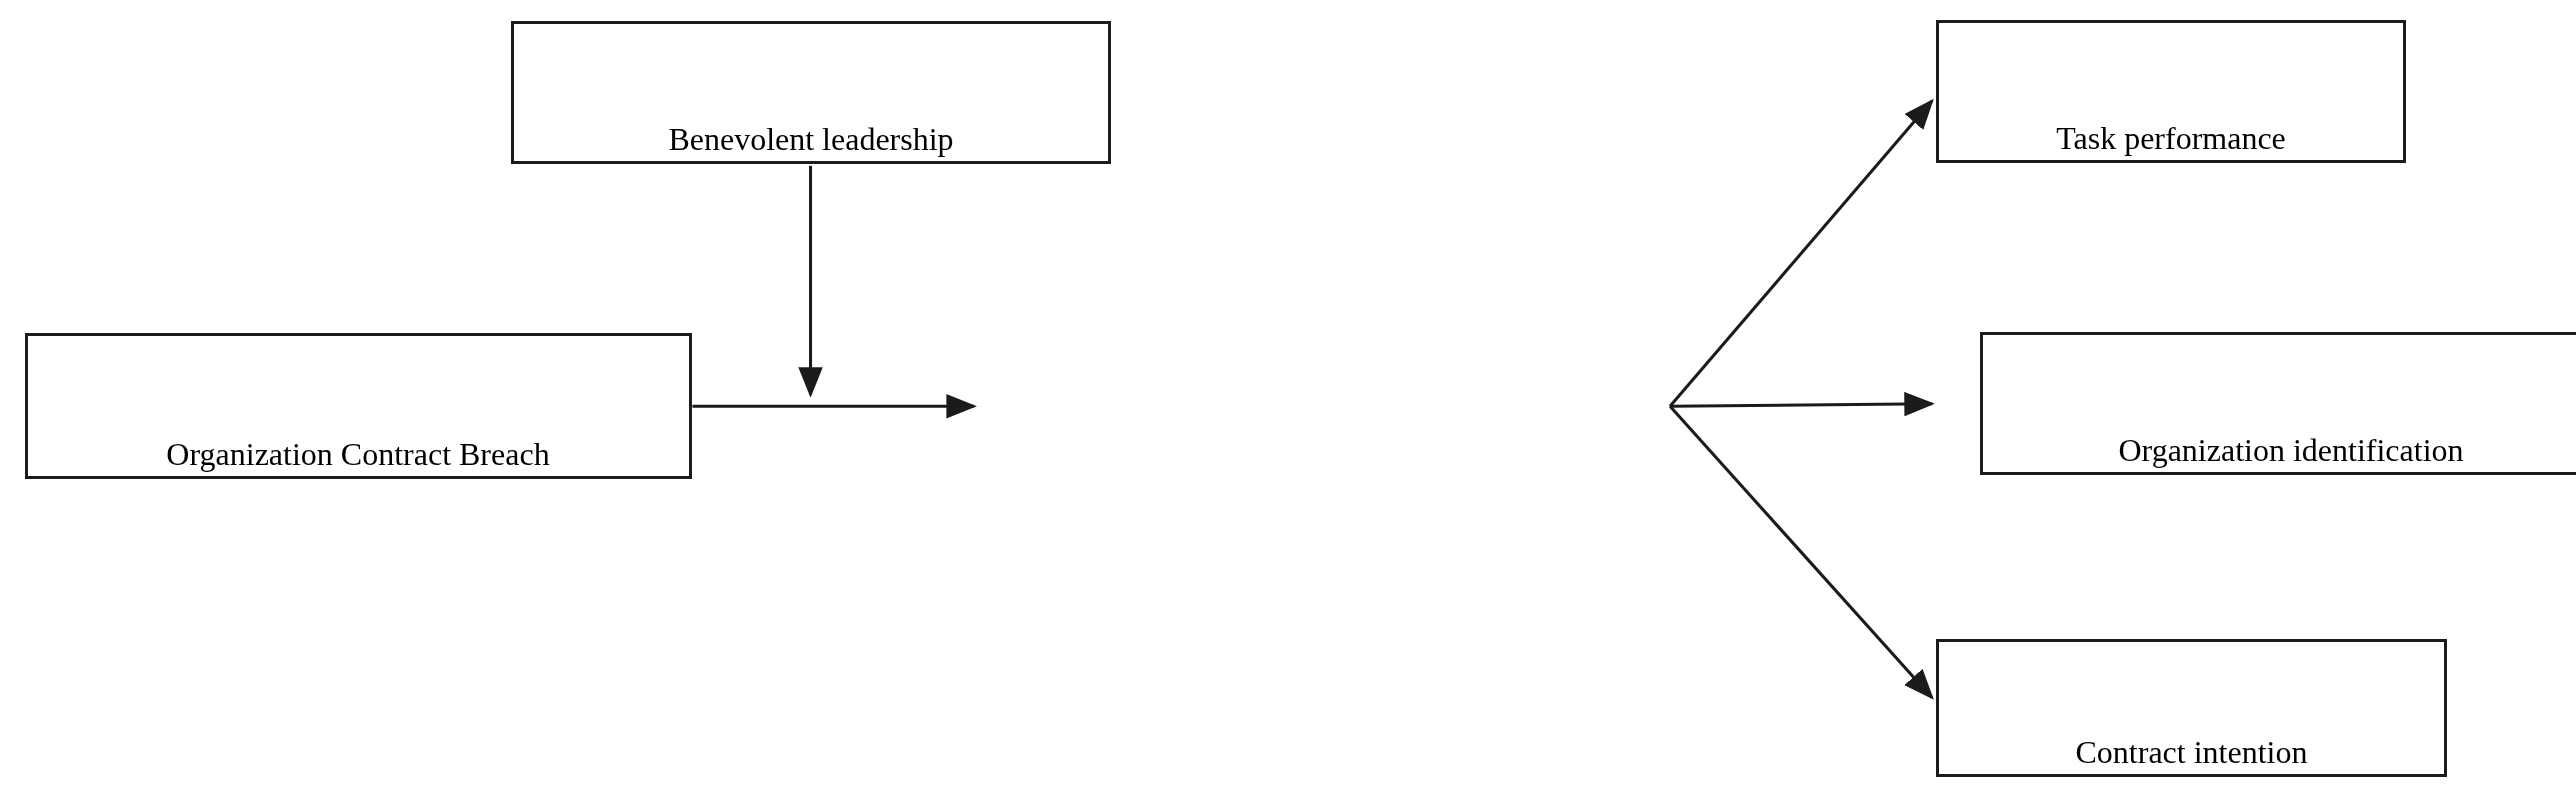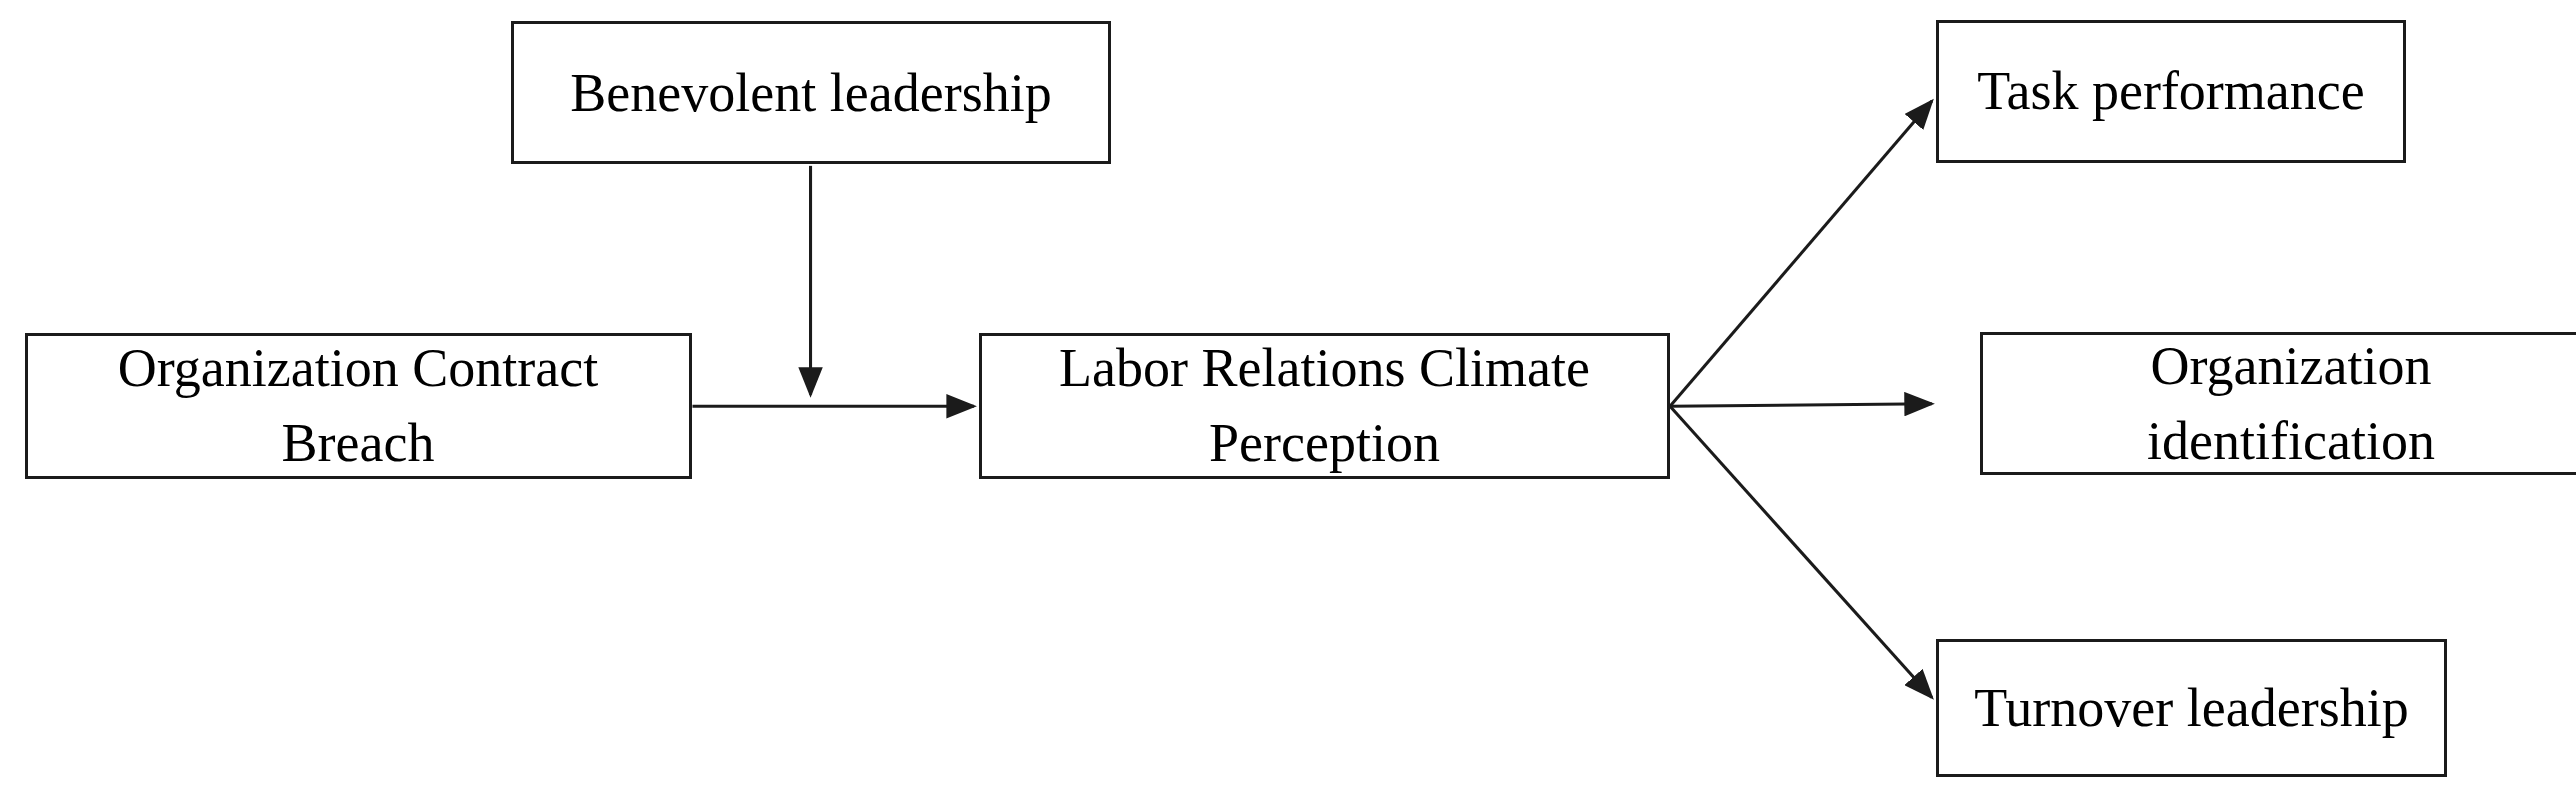--- a/index.html
+++ b/index.html
@@ -27,24 +27,24 @@
     stroke: #1b1b1b;
     stroke-width: 5;
     fill: none;
   }
   .node {
     position: absolute;
     box-sizing: border-box;
     border: 3.1px solid #1b1b1b;
     background: #ffffff;
     display: flex;
-    align-items: center;
+    align-items: flex-end;
     justify-content: center;
     text-align: center;
-    font-size: 54px;
+    font-size: 32px;
     line-height: 1.38;
     padding: 0 18.4px;
   }
   
   .node-benevolent   { left: 511px;  top: 21.4px;   width: 600px;  height: 143px; }
   .node-pcb          { left: 24.5px;   top: 333px;  width: 667px; height: 146px; }
   .node-lrcp         { left: 979px; top: 333px;  width: 691px; height: 146px; }
   .node-task         { left: 1936px; top: 20px;   width: 470px;  height: 143px; }
   .node-org          { left: 1980px; top: 332px;  width: 622px; height: 143px; }
   .node-turnover     { left: 1936px; top: 639px; width: 511px;  height: 138px; }
@@ -73,30 +73,27 @@
   </svg>
 
   <div class="node node-benevolent">
     <span>Benevolent leadership</span>
   </div>
 
   <div class="node node-pcb">
     <span>Organization Contract Breach</span>
   </div>
 
-  <div class="node node-lrcp">
-    <span>Labor Relations Climate Perception</span>
-  </div>
 
   <div class="node node-task">
     <span>Task performance</span>
   </div>
 
   <div class="node node-org">
     <span>Organization identification</span>
   </div>
 
   <div class="node node-turnover">
-    <span>Turnover leadership</span>
+    <span>Contract intention</span>
   </div>
 
 </div>
 
 
 </body></html>

